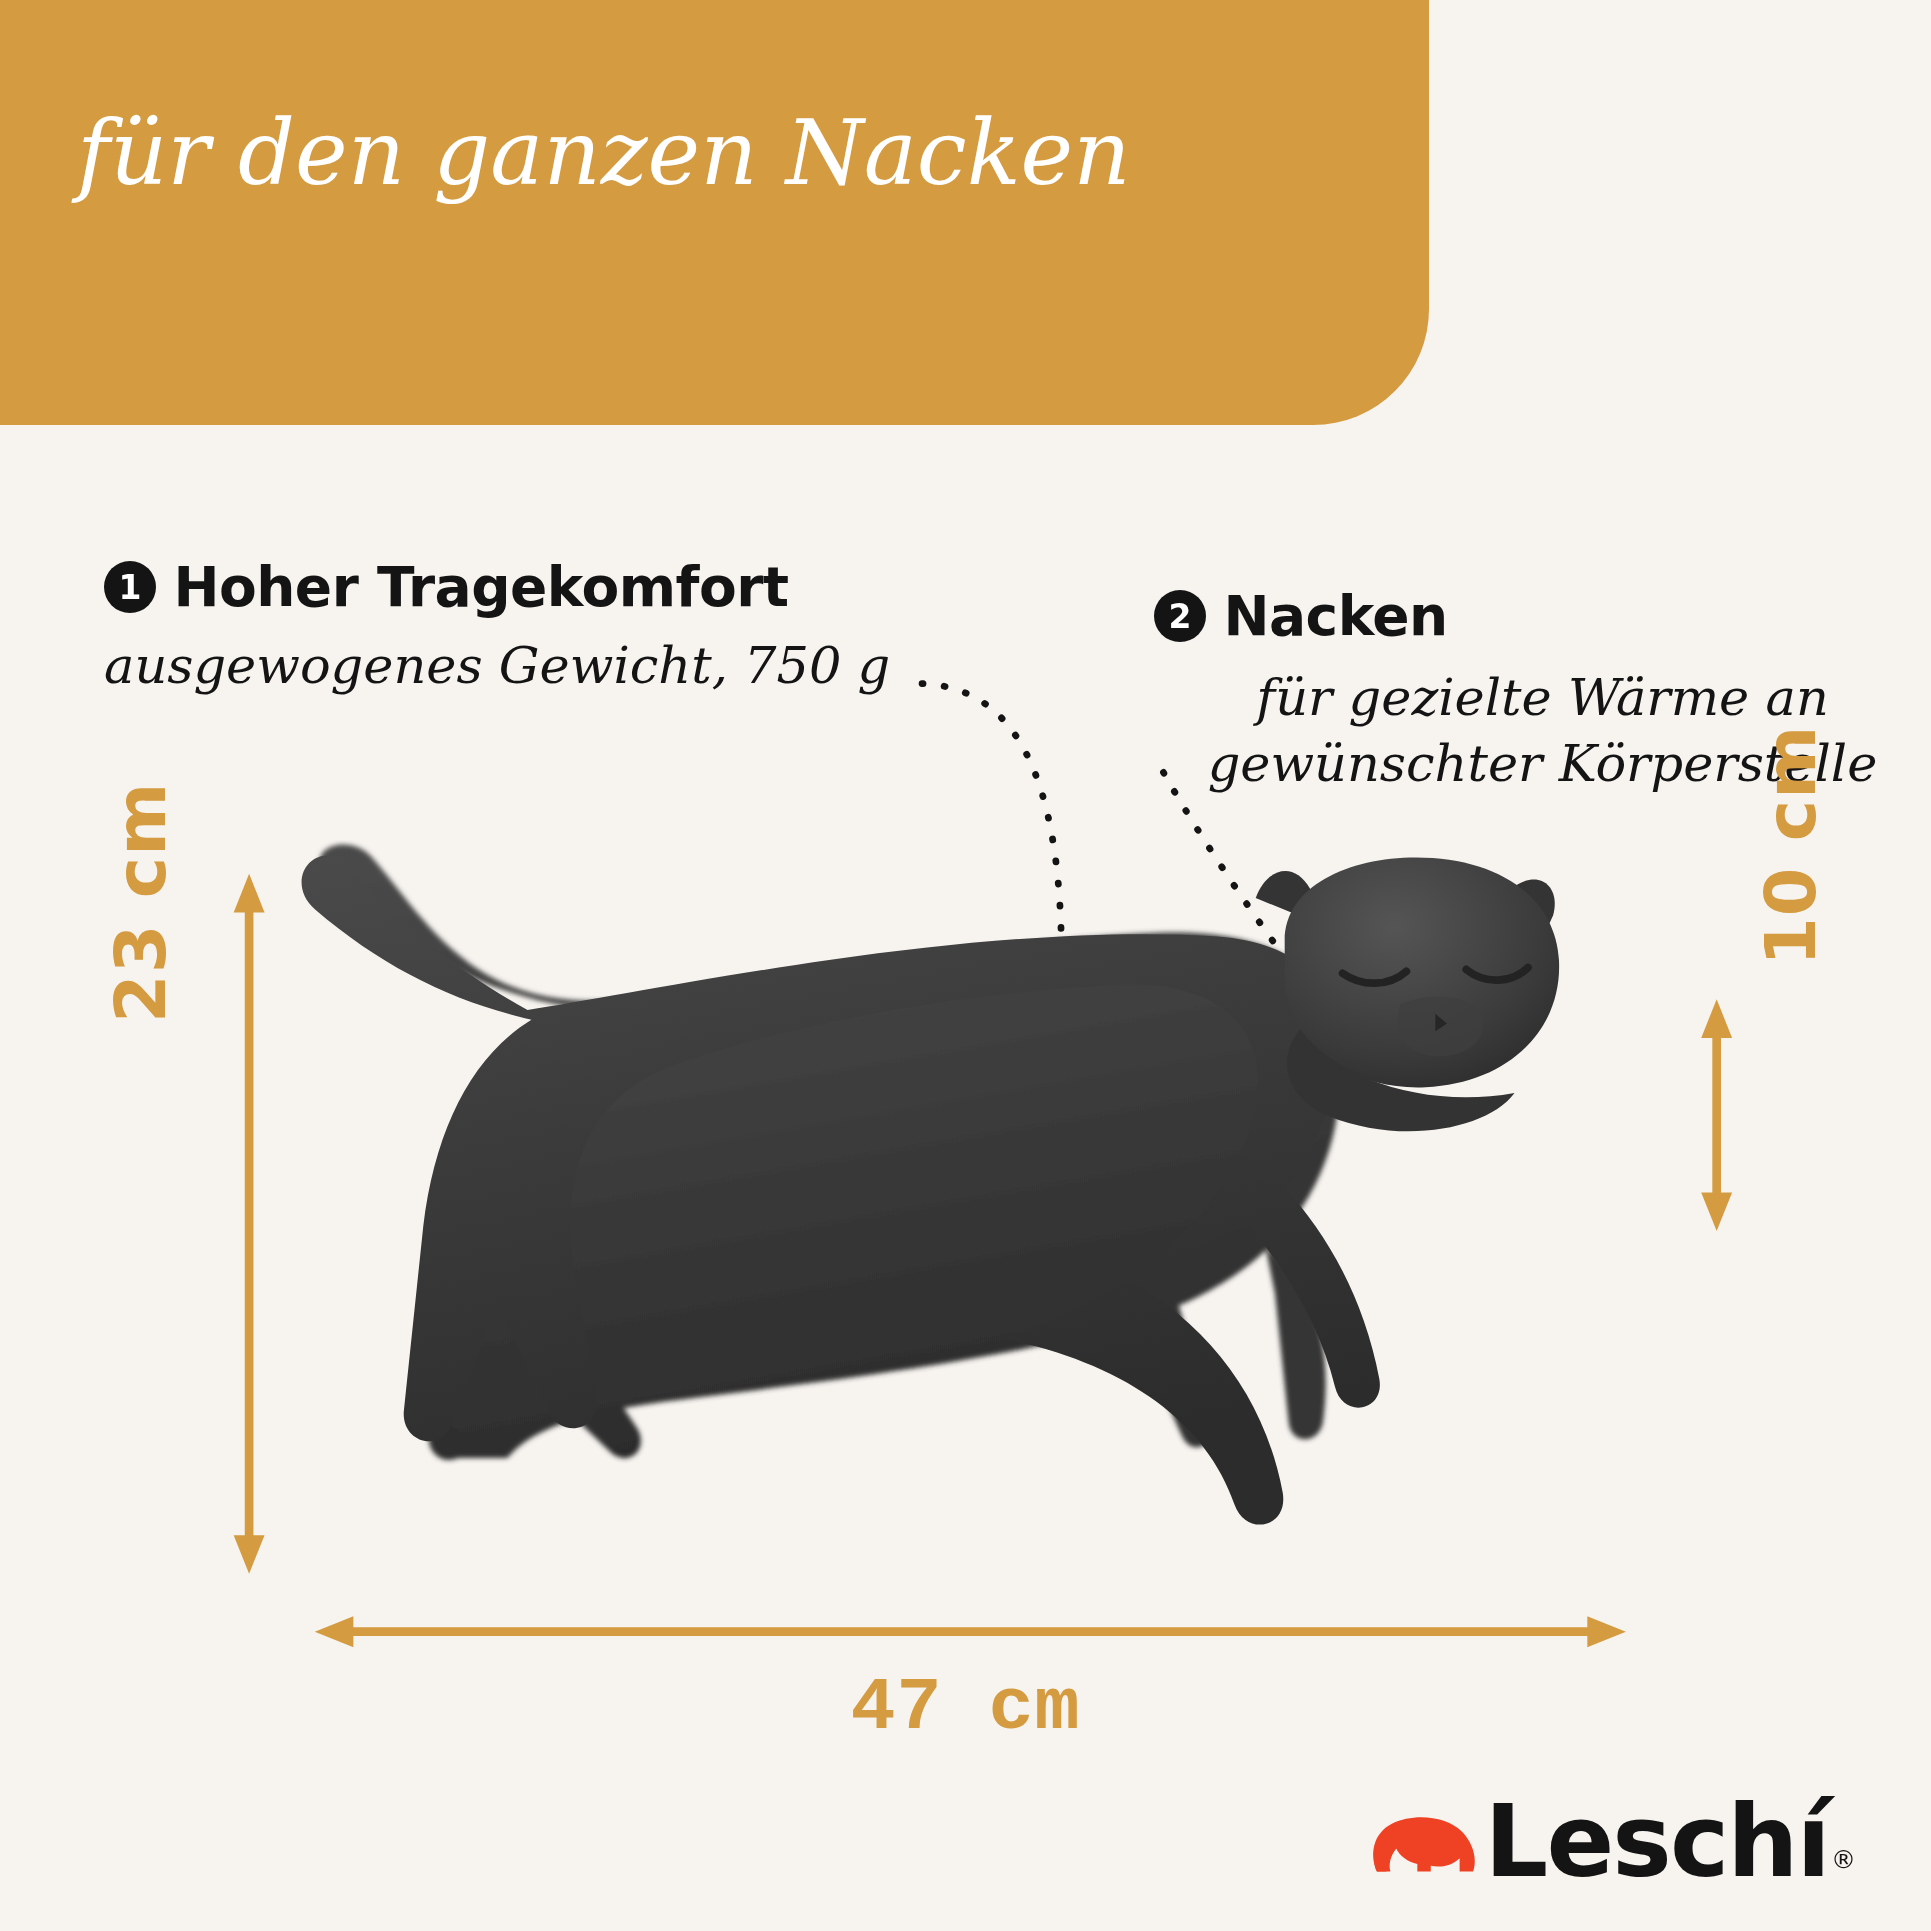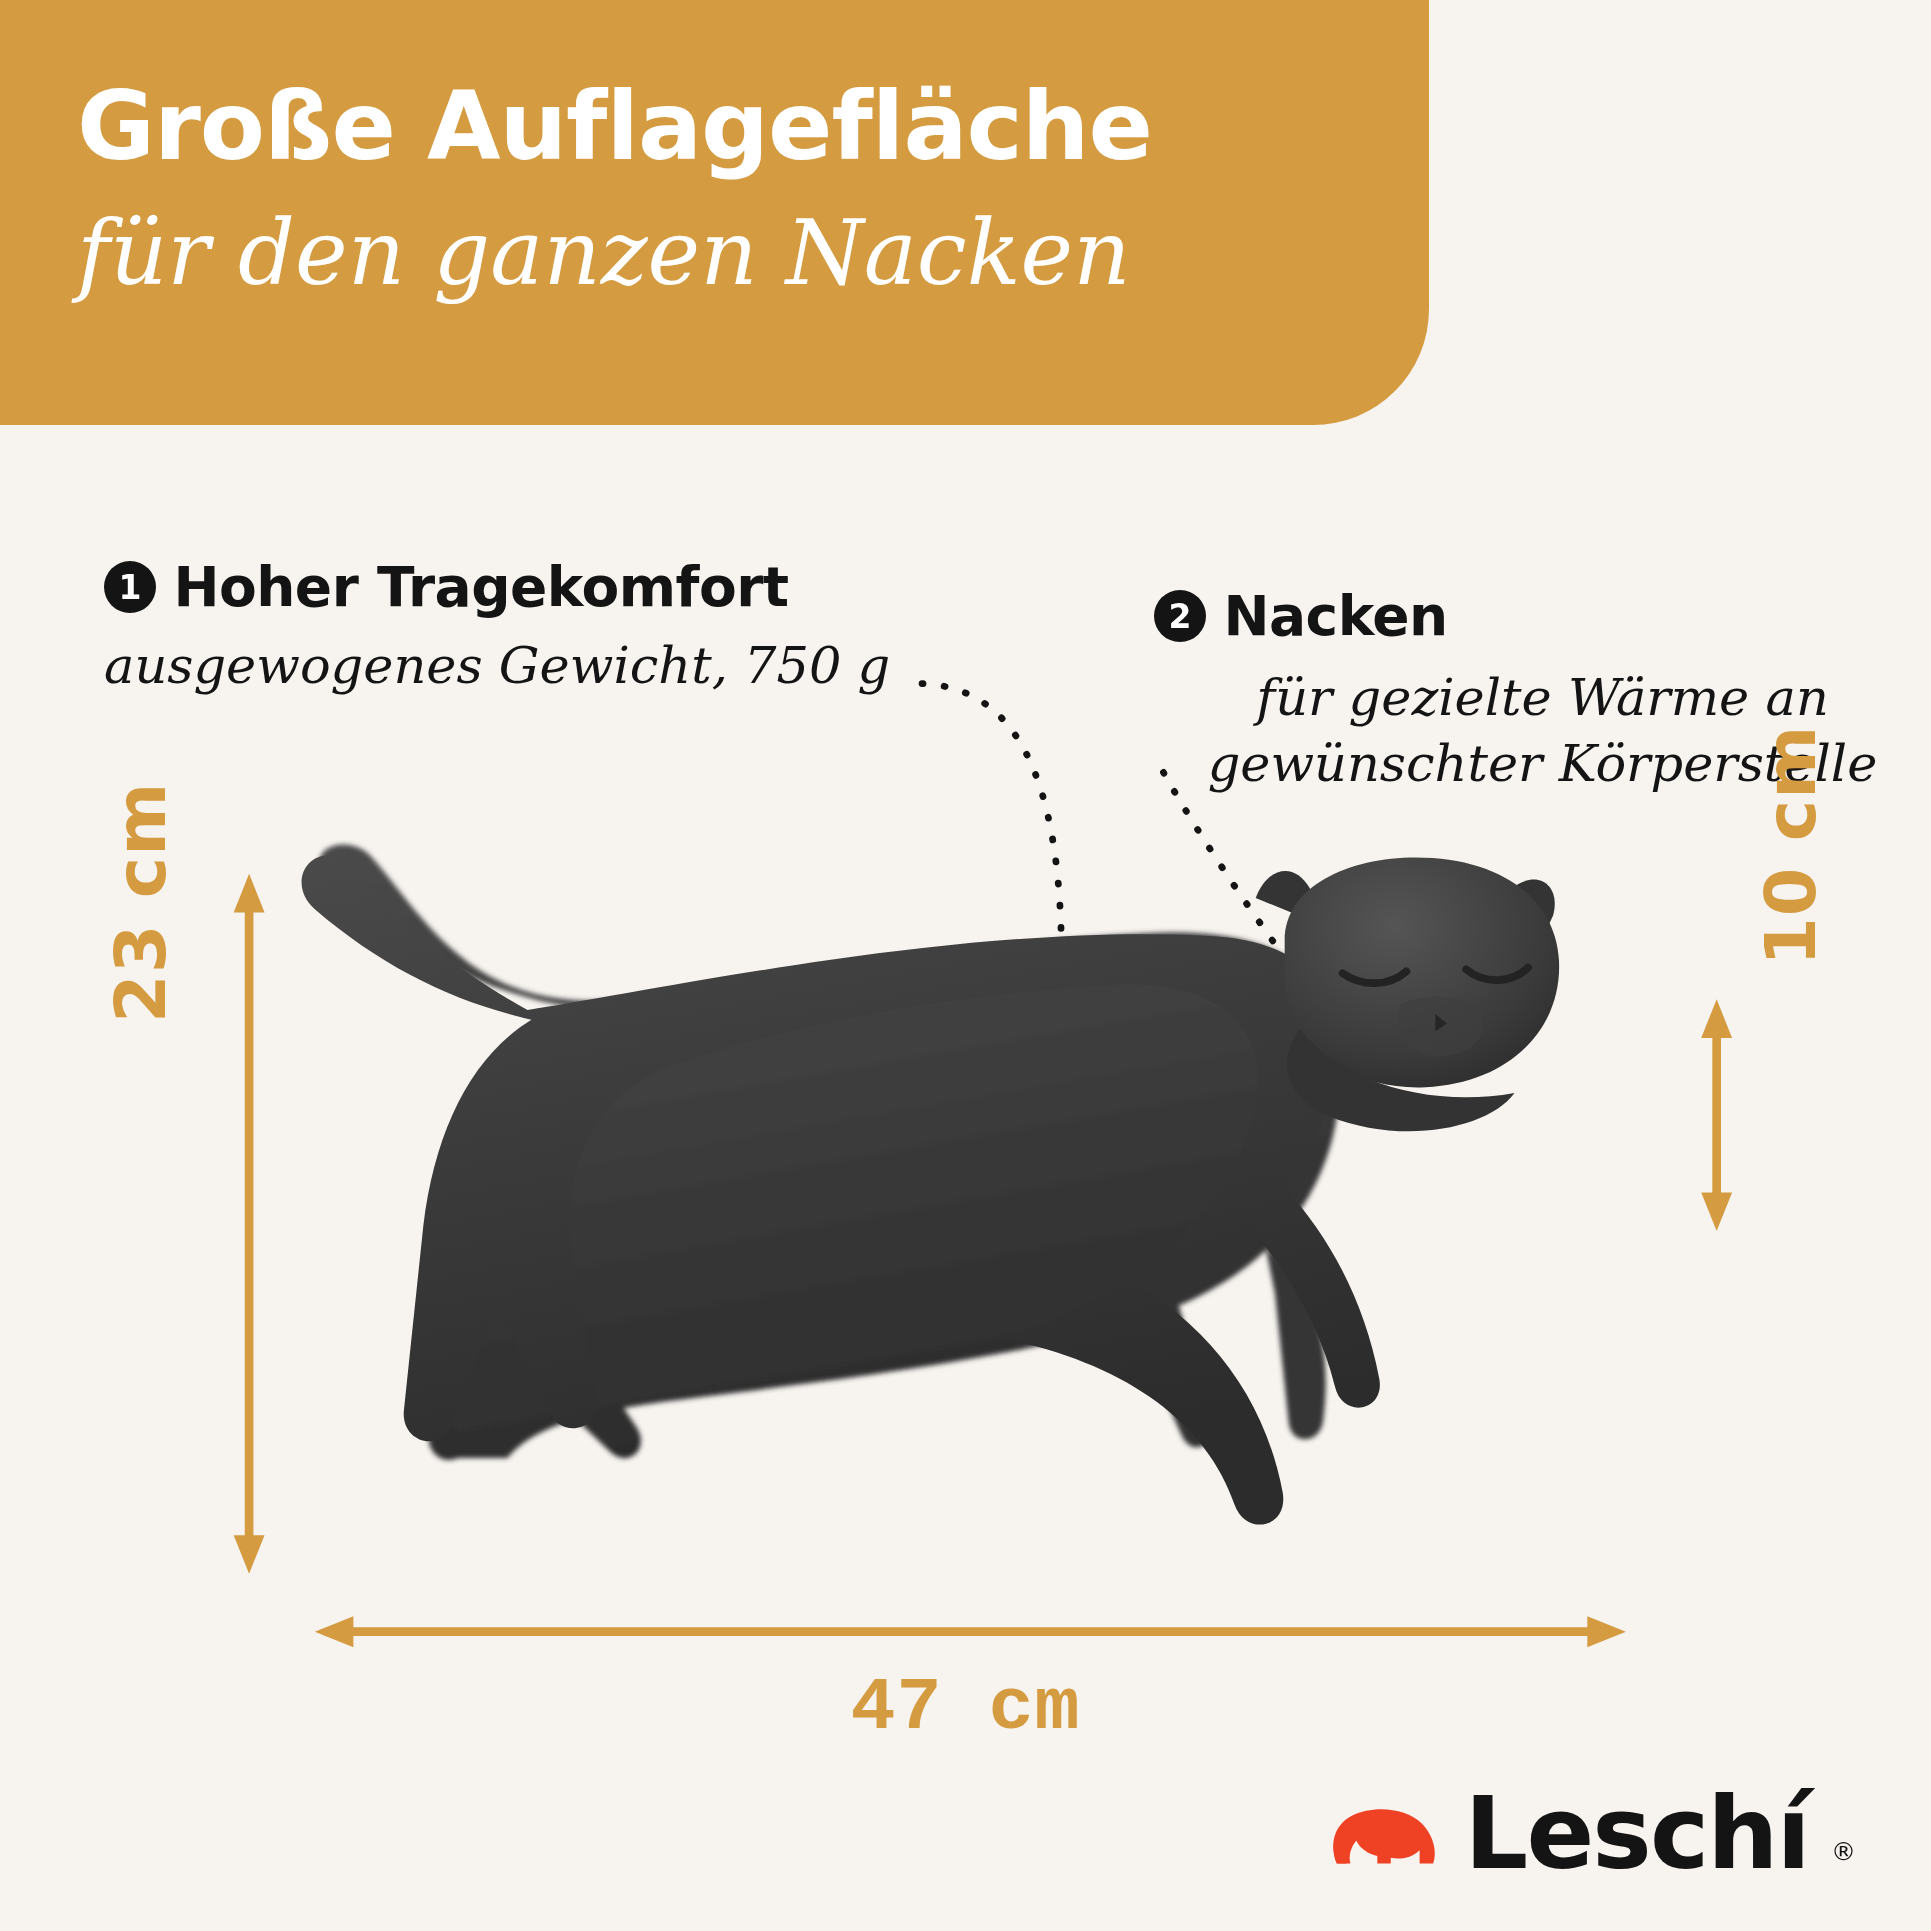--- a/index.html
+++ b/index.html
@@ -142,24 +142,24 @@
     width: 1931px;
     text-align: center;
     font-size: 75px;
     font-family: Liberation Mono, monospace;
   }
 
   
   #brand {
     position: absolute;
     right: 75px;
-    bottom: 52px;
+    bottom: 44px;
     display: flex;
     align-items: flex-end;
-    gap: 22px;
+    gap: 2px;
     text-align: center;
   }
   #brand-name {
     font-family: "DejaVu Sans", sans-serif;
     font-weight: bold;
     font-size: 100px;
     color: #141414;
     line-height: 0.9;
     letter-spacing: -1.9px;
   }
@@ -169,21 +169,20 @@
     color: #141414;
     margin-bottom: 13.5px;
   }
 </style>
 </head>
 <body>
 
 <div id="page">
 
   <div class="header-banner">
-    <div class="header-title">Große Auflagefläche</div>
     <div class="header-subtitle">für den ganzen Nacken</div>
   </div>
 
   <div class="feature" id="feature-1">
     <div class="feature-head">
       <div class="badge">1</div>
       <div class="feature-title">Hoher Tragekomfort</div>
     </div>
     <div class="feature-desc">ausgewogenes Gewicht, 750 g</div>
   </div>

